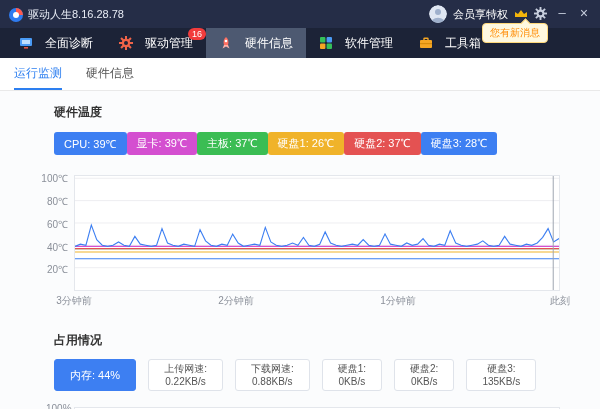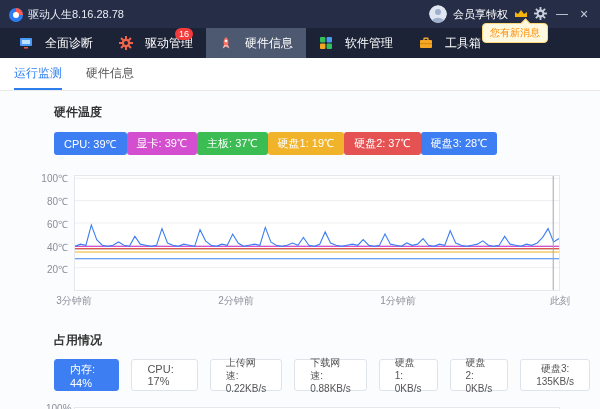--- a/index.html
+++ b/index.html
@@ -2,36 +2,36 @@
 <html><head>
 <meta charset="utf-8">
 <style>
   * { margin:0; padding:0; box-sizing:border-box; }
   html,body { width:600px; height:409px; overflow:hidden; }
   body { font-family:"Liberation Sans", sans-serif; background:#fbfcfd; cursor:default; }
 
   
   .titlebar { height:28px; background:#252d47; display:flex; align-items:center; padding:0 8px; position:relative; z-index:5; }
   .tb-title { font-size:11px; color:#e8ecf5; margin-left:6px; }
-  .tb-right { margin-left:auto; display:flex; align-items:center; gap:6px; }
+  .tb-right { margin-left:auto; display:flex; align-items:center; gap:6px;font-family:Liberation Mono, monospace; }
   .member { font-size:11px; color:#ffffff; }
   .tb-btn { color:#c7cedd; font-size:12px; width:16px; text-align:center; }
   .avatar { width:18px; height:18px; border-radius:50%; overflow:hidden; display:block; }
 
   
   .tooltip { position:absolute; top:23px; right:52px; background:#fff9e0; border:1px solid #ffd97a;
              color:#ff8a00; font-size:10px; padding:2px 7px; border-radius:4px; z-index:20; white-space:nowrap; }
   .tooltip::before { content:""; position:absolute; top:-4px; right:18px; width:6px; height:6px;
              background:#fff9e0; border-left:1px solid #ffd97a; border-top:1px solid #ffd97a; transform:rotate(45deg); }
 
   
   .navbar { height:30px; background:#1c2337; display:flex; align-items:stretch; padding-left:6px; position:relative; }
   .nav-tab { display:flex; align-items:center; gap:12px; padding:0 13px; color:#ffffff; font-size:12px; position:relative; }
   .nav-tab.active { background:#4d5971; }
-  .nav-badge { position:absolute; top:0px; right:13px; background:#f23c3c; color:#fff; font-size:9px;
+  .nav-badge { position:absolute; top:0px; right:0; background:#f23c3c; color:#fff; font-size:9px;
                line-height:12px; padding:0 4px; border-radius:7px; }
   .nicon { width:14px; height:14px; display:block; }
   .nicon svg { display:block; }
 
   
   .subtabs { height:33px; background:#ffffff; border-bottom:1px solid #e9e9e9; display:flex; padding-left:14px; gap:24px; }
   .subtab { font-size:12px; color:#555; display:flex; align-items:center; border-bottom:2px solid transparent; }
   .subtab.active { color:#2d7ff0; border-bottom-color:#2d7ff0; }
 
   
@@ -174,21 +174,21 @@
 </div>
 
 <div class="content">
 
   <div class="section-h">硬件温度</div>
 
   <div class="badges">
     <span class="badge" style="background: rgb(61, 127, 242);">CPU: 39℃</span>
     <span class="badge" style="background: rgb(212, 79, 208);">显卡: 39℃</span>
     <span class="badge" style="background: rgb(59, 189, 84);">主板: 37℃</span>
-    <span class="badge" style="background: rgb(240, 179, 42);">硬盘1: 19℃</span>
+    <span class="badge" style="background: rgb(240, 179, 42);">硬盘1: 26℃</span>
     <span class="badge" style="background: rgb(228, 82, 82);">硬盘2: 37℃</span>
     <span class="badge" style="background: rgb(61, 127, 242);">硬盘3: 28℃</span>
   </div>
 
   <div class="chart-wrap">
     <div id="ylabels">
         <div class="ylab" style="top: 87.2549px;">20℃</div>
         <div class="ylab" style="top: 64.5098px;">40℃</div>
         <div class="ylab" style="top: 41.7647px;">60℃</div>
         <div class="ylab" style="top: 19.0196px;">80℃</div>
@@ -218,23 +218,20 @@
     <span class="xlab x3">此刻</span>
   </div>
 
   <div class="section-h usage-h">占用情况</div>
 
   <div class="cards">
     <div class="card active">
       <span>内存: 44%</span>
     </div>
     <div class="card">
-      <span>CPU: 17%</span>
-    </div>
-    <div class="card">
       <span class="l2">上传网速:</span>
       <span class="l2">0.22KB/s</span>
     </div>
     <div class="card">
       <span class="l2">下载网速:</span>
       <span class="l2">0.88KB/s</span>
     </div>
     <div class="card">
       <span class="l2">硬盘1:</span>
       <span class="l2">0KB/s</span>

